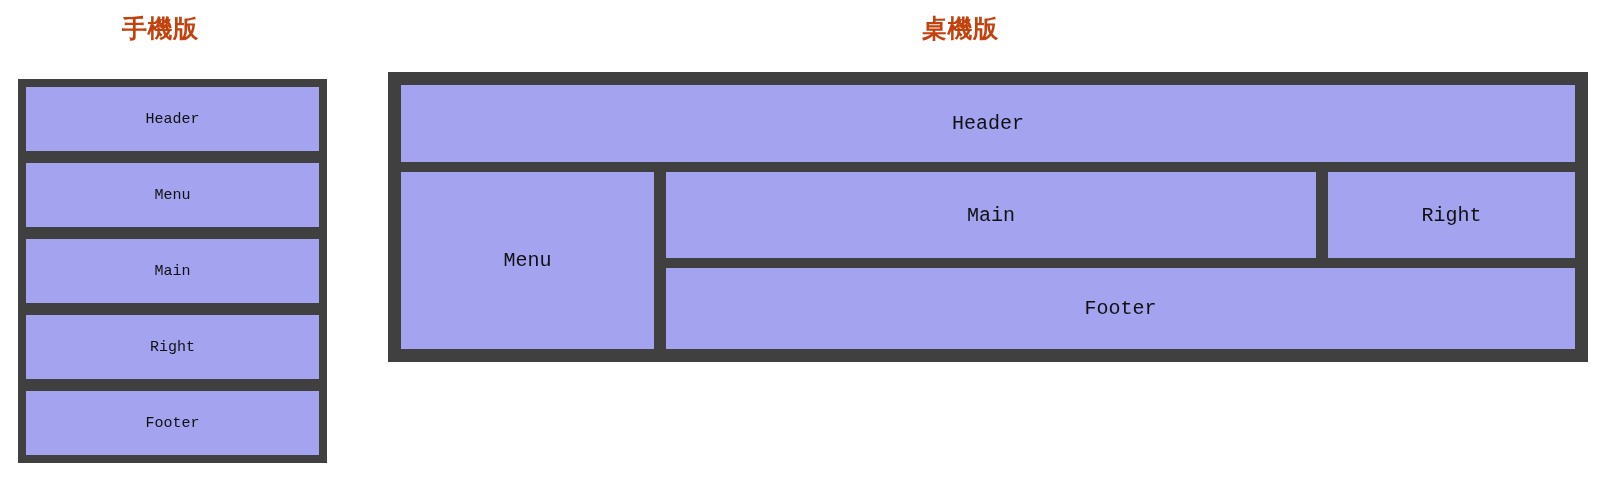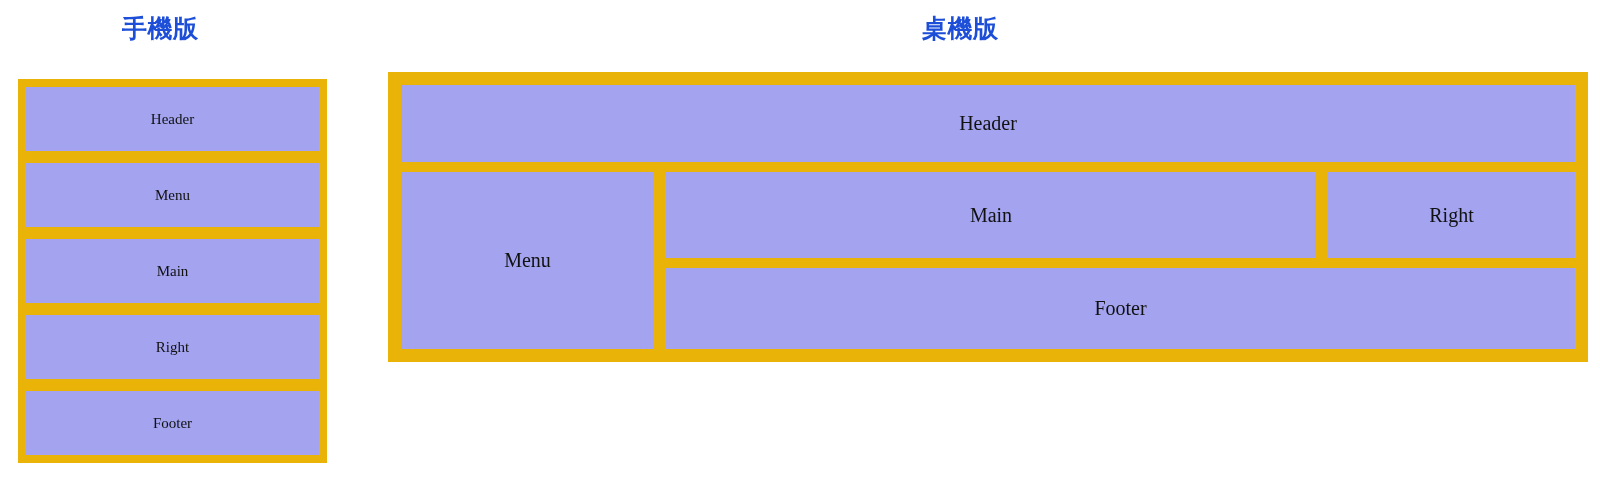--- a/index.html
+++ b/index.html
@@ -14,32 +14,33 @@
     font-family: "Liberation Serif", "DejaVu Serif", serif;
     overflow: hidden;
   }
 
   
   .heading {
     position: absolute;
     font-family: "Liberation Sans", "DejaVu Sans", sans-serif;
     font-weight: bold;
     font-size: 25px;
-    color: #1d4ed8;
+    color: #c2410c;
     letter-spacing: 0.5px;
     white-space: nowrap;
   }
   #heading-mobile { left: 122px; top: 12px; }
   #heading-desktop { left: 922px; top: 12px; text-align: right; }
 
   
   .pink-wrap {
     position: absolute;
-    background: #eab308;
+    background: #404040;
     box-sizing: border-box;
+    font-family: Liberation Mono, monospace;
   }
   .cell {
     background: #a3a3f0;
     box-sizing: border-box;
     display: flex;
     align-items: center;
     justify-content: center;
     color: #111111;
   }
 

